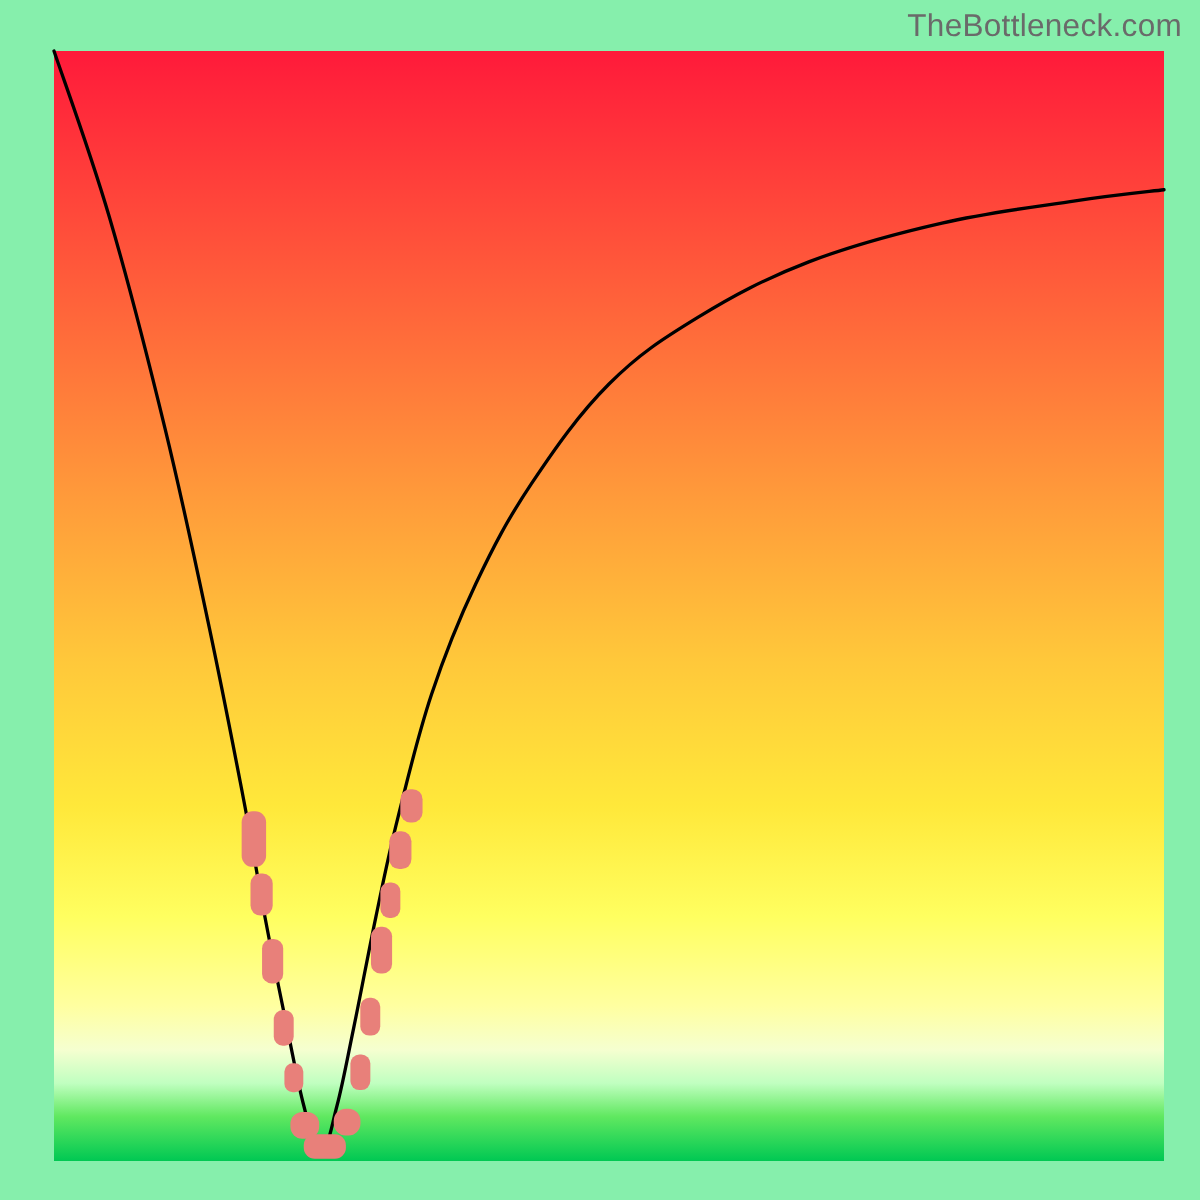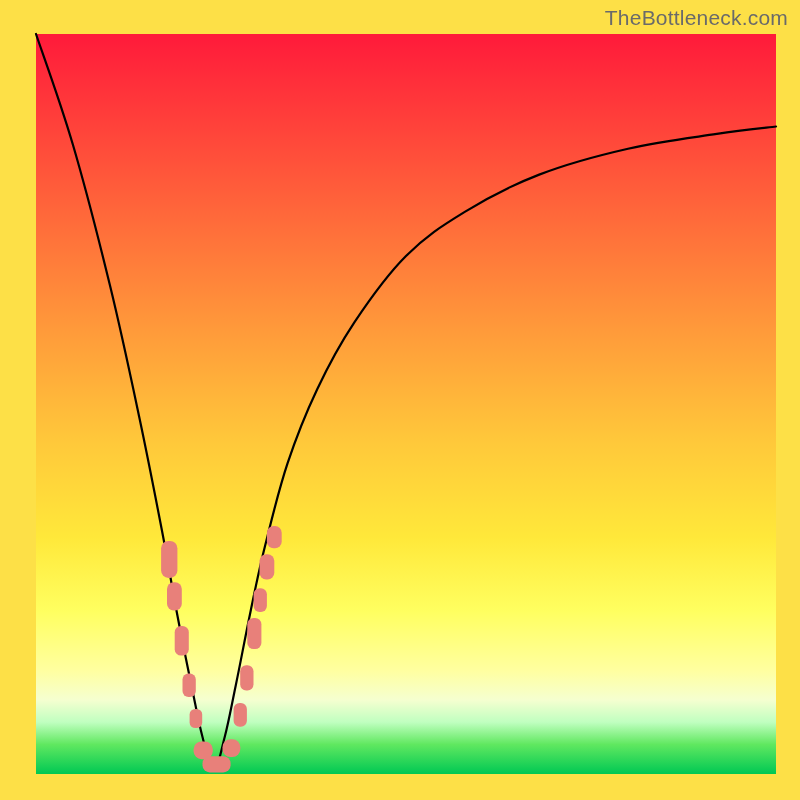--- a/index.html
+++ b/index.html
@@ -9,21 +9,21 @@
     height: 800px;
     overflow: hidden;
     background: #000;
     font-family: Arial, Helvetica, sans-serif;
   }
   .frame {
     position: absolute;
     left: 0; top: 0;
     width: 800px;
     height: 800px;
-    background: #fde047;
+    background: #86efac;
   }
   .plot {
     position: absolute;
     background: linear-gradient(to bottom,
       #ff1a3a 0%,
       #ff3a3a 10%,
       #ff6a3a 25%,
       #ff9a3a 40%,
       #ffc83a 55%,
       #ffe83a 68%,

